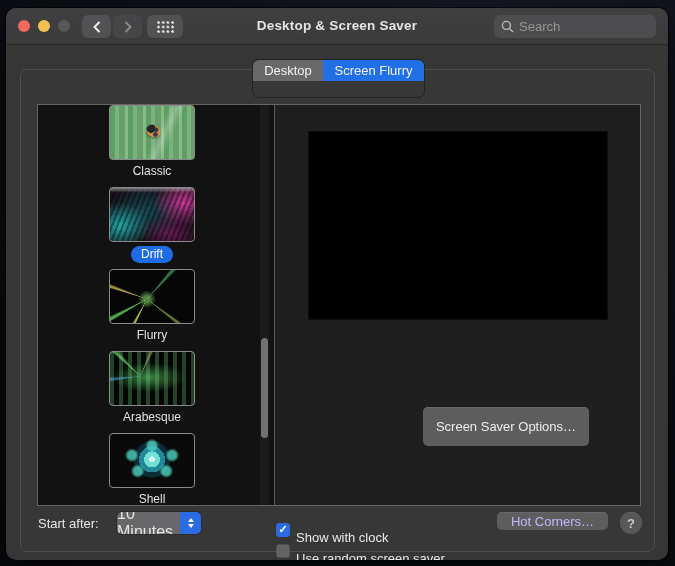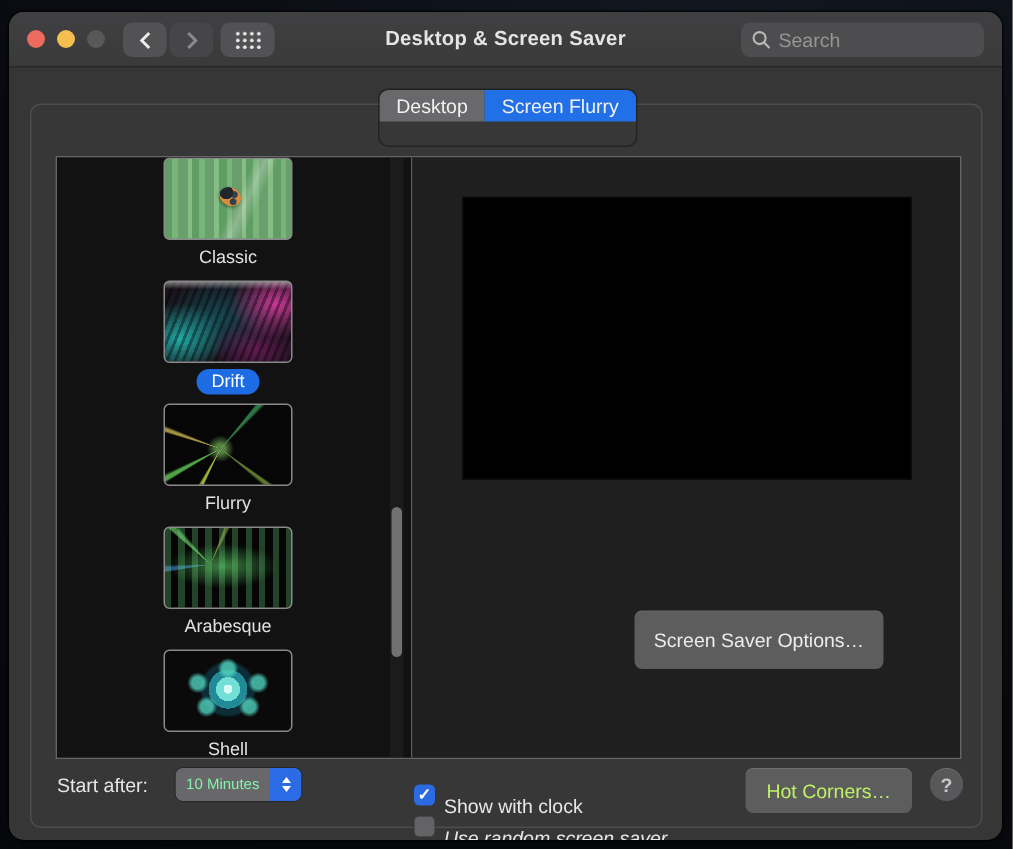--- a/index.html
+++ b/index.html
@@ -117,38 +117,38 @@
   .previewscreen { position:absolute; left:34px; top:27px; width:298px; height:187px;
     background:#000; box-shadow:0 0 0 1px #0c0c0c; }
   .optionsbtn { position:absolute; left:100px; top:302px; width:166px; height:39px;
     background:#5d5d5d; border:none; border-radius:5px; font-family:inherit;
     font-size:13px; color:#ececec; box-shadow:inset 0 0.5px 0 rgba(255,255,255,.15);margin-left:48px; }
 
   
   .footer-label { position:absolute; left:32px; top:508px; font-size:13px; color:#e6e6e6;text-align:center; }
   .popup { position:absolute; left:111px; top:504px; width:84px; height:22px;
     display:flex; border-radius:5px; overflow:hidden; box-shadow:0 0 0 0.5px rgba(0,0,0,.4); }
-  .popup .pbody { flex:1; background:#68686a; color:#86efac; font-size:10px;
+  .popup .pbody { flex:1; background:#68686a; color:#e5e5e5; font-size:16px;
     display:flex; align-items:center; justify-content:center; }
   .popup .pcap { width:21px; background:#2b6ce4; display:flex; flex-direction:column;
     align-items:center; justify-content:center; gap:2px; }
   .tri-up { width:0; height:0; border-left:3.5px solid transparent; border-right:3.5px solid transparent;
     border-bottom:4.5px solid #fff; }
   .tri-down { width:0; height:0; border-left:3.5px solid transparent; border-right:3.5px solid transparent;
     border-top:4.5px solid #fff; }
   .checkrow { position:absolute; left:270px; display:flex; align-items:center; gap:6px; }
-  .checkrow.r1 { top:506px; } .checkrow.r2 { top:527px;font-style:italic; }
+  .checkrow.r1 { top:506px; } .checkrow.r2 { top:527px; }
   .cbox { width:14px; height:14px; border-radius:3.5px; display:flex; align-items:center;
     justify-content:center; font-size:11px; font-weight:bold; color:#fff; }
   .cbox.on { background:#2a6be2; }
   .cbox.off { background:#636366; box-shadow:inset 0 0 0 0.5px rgba(0,0,0,.35); }
   .clabel { font-size:13px; color:#e8e8e8;margin-top:16px; }
-  .hotcorners { position:absolute; left:491px; top:504px; width:111px; height:30px;
+  .hotcorners { position:absolute; left:491px; top:504px; width:111px; height:18px;
     background:#5d5d5d; border:none; border-radius:5px; font-family:inherit;
-    font-size:13px; color:#bef264; box-shadow:inset 0 0.5px 0 rgba(255,255,255,.15); }
+    font-size:13px; color:#c4b5fd; box-shadow:inset 0 0.5px 0 rgba(255,255,255,.15); }
   .helpbtn { position:absolute; left:614px; top:504px; width:22px; height:22px; border-radius:50%;
     background:#58585a; border:none; font-family:inherit; font-size:13px; font-weight:bold;
     color:#c9c9c9; box-shadow:inset 0 0.5px 0 rgba(255,255,255,.18); }
 </style>
 </head>
 <body>
 
 <div class="desktop">
   <div class="window">
 

